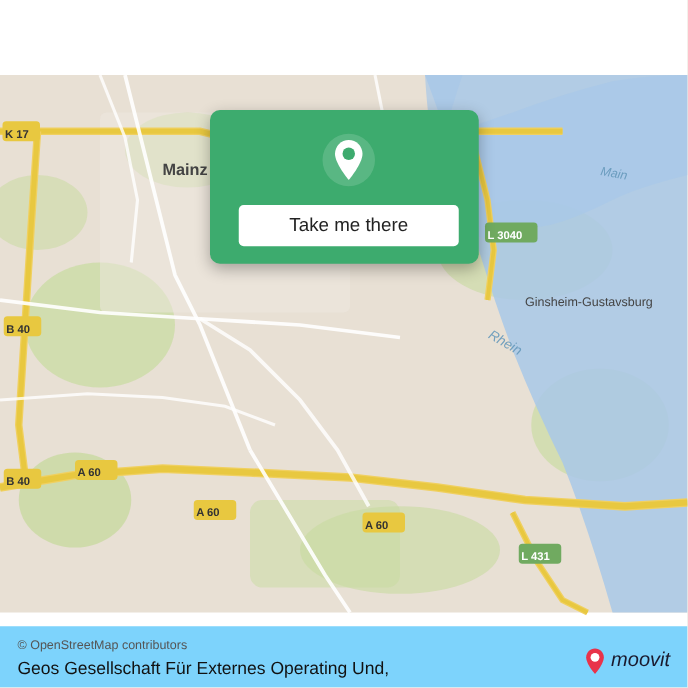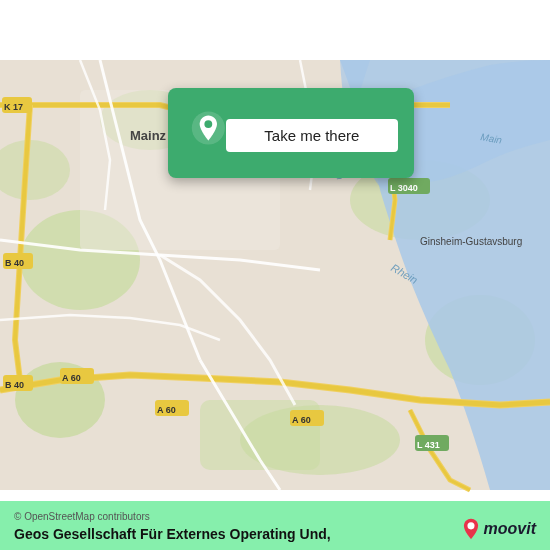--- a/index.html
+++ b/index.html
@@ -24,25 +24,25 @@
       top: 0; left: 0;
       width: 100%;
       height: 100%;
     }
 
     
     #location-card {
       position: absolute;
       top: 88px;
       left: 168px;
-      width: 246px;
+      width: 215px;
       background: #3dab6e;
       border-radius: 8px;
       display: flex;
-      flex-direction: row;
+      flex-direction: column;
       align-items: center;
       padding: 18px 16px 14px 23px;
       box-shadow: 0 4px 12px rgba(0,0,0,0.3);
       z-index: 10;
     }
 
     #pin-icon {
       width: 44px;
       height: 44px;
       margin-bottom: 14px;
@@ -60,34 +60,34 @@
       width: 100%;
       text-align: center;
     }
 
     
     #bottom-panel {
       position: absolute;
       bottom: 0;
       left: 0;
       right: 0;
-      background: #86efac;
+      background: #7dd3fc;
       padding: 10px 14px 8px 14px;
       z-index: 10;
     }
 
     #copyright {
       font-size: 10px;
       color: #555;
       margin-bottom: 4px;
     }
 
     #location-title {
       font-size: 14px;
-      font-weight: 700;
+      font-weight: 400;
       color: #111;
     }
 
     #location-subtitle {
       font-size: 13px;
       color: #333;
     }
 
     
     #moovit-logo {
@@ -100,21 +100,21 @@
       z-index: 11;
     }
 
     #moovit-pin {
       width: 22px;
       height: 22px;
     }
 
     #moovit-text {
       font-size: 16px;
-      font-weight: 700;
+      font-weight: 400;
       color: #1a1a2e;
       font-style: italic;
     }
   </style>
 </head>
 <body>
 
 <div id="map-container">
 
   <svg id="map-svg" viewBox="0 0 550 430" xmlns="http://www.w3.org/2000/svg">

